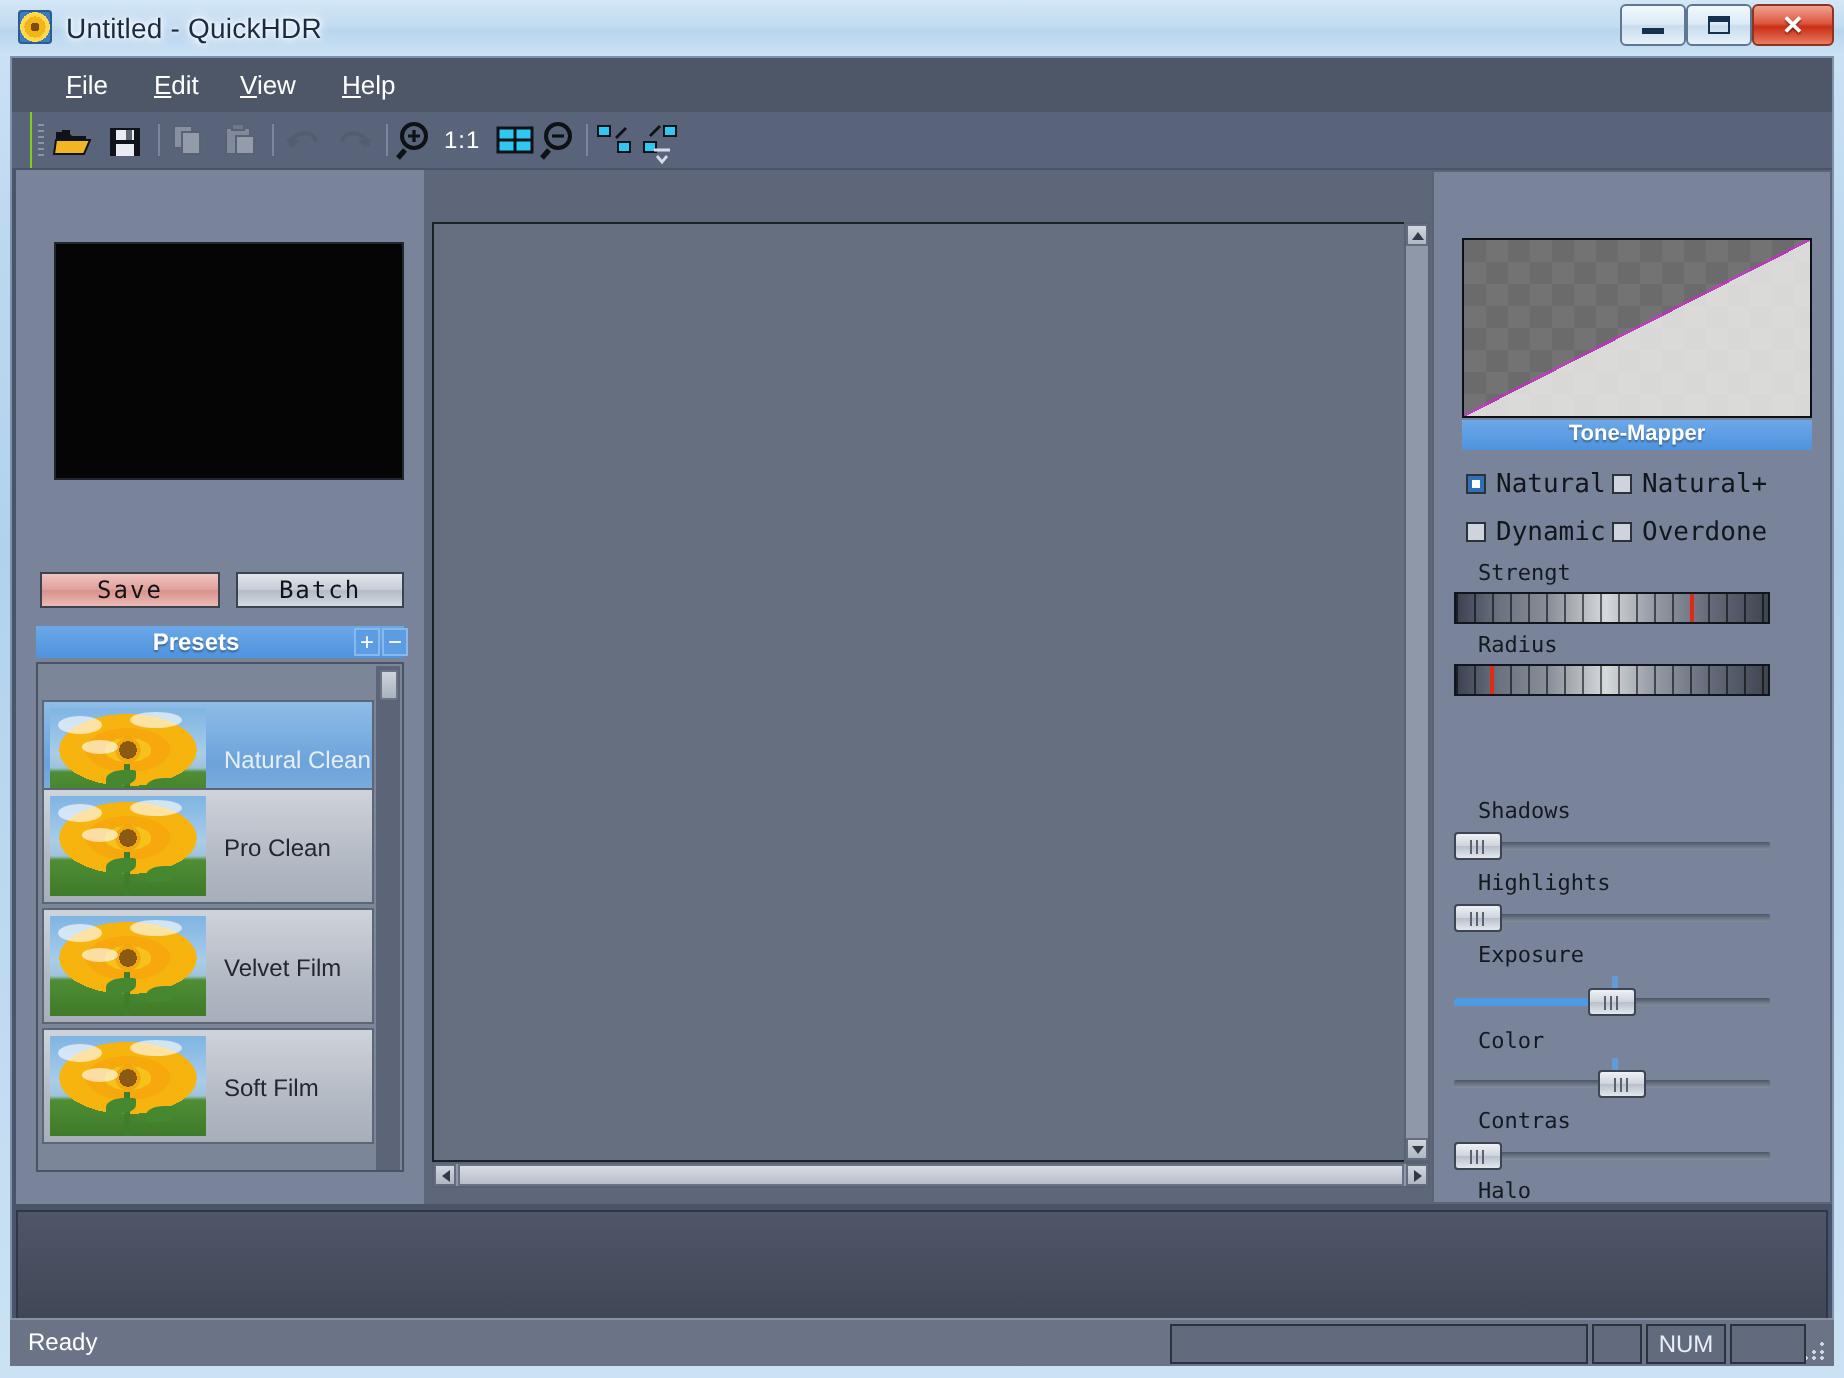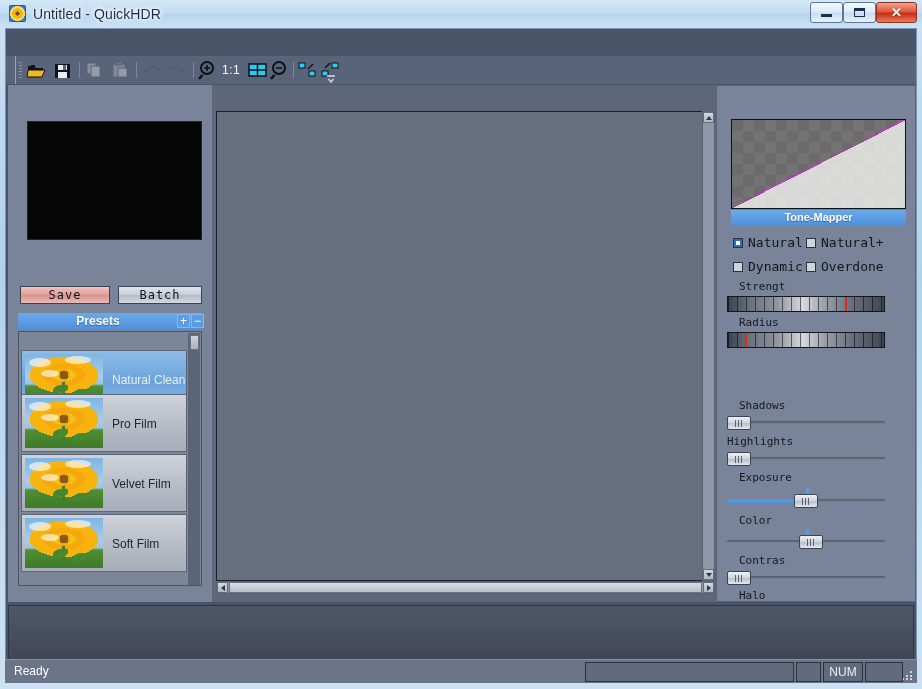--- a/index.html
+++ b/index.html
@@ -289,20 +289,26 @@
           <i class="maxglyph"></i>
         </span>
     </div>
     <div class="winbtn" id="btn-close">
       <span class="glyph">✕</span>
     </div>
   </div>
 
   <div id="app">
 
+    <div id="menubar">
+      <div class="menu-item" style="left:20px"><u>F</u>ile</div>
+      <div class="menu-item" style="left:64px"><u>E</u>dit</div>
+      <div class="menu-item" style="left:107px"><u>V</u>iew</div>
+      <div class="menu-item" style="left:158px"><u>H</u>elp</div>
+    </div>
 
     <div id="toolbar">
       <div id="toolbar-inner">
         <div id="tool-gripper"></div>
 
         <div class="tbtn" style="left:10px">
           <svg width="21" height="20" viewBox="0 0 21 20">
             <path d="M2 6 h6 l2 2 h7 v2 H2z" fill="#0f1216"></path>
             <path d="M2 10 h17 l-3 7 H1z" fill="#f2b524" stroke="#0f1216" stroke-width="1"></path>
             <path d="M5 5 h4 v2 h-4z" fill="#0f1216"></path>
@@ -429,21 +435,21 @@
 
         <div class="preset-row" style="top:62px">
           <div class="preset-thumb">
             <span class="cloud" style="left:4px;top:4px;width:22px;height:9px"></span>
             <span class="cloud" style="left:40px;top:2px;width:26px;height:8px"></span>
             <span class="cloud" style="left:16px;top:16px;width:18px;height:7px"></span>
             <span class="stem"></span>
             <span class="leaf" style="left:28px;top:62%"></span>
             <span class="leaf" style="left:48px;top:70%"></span>
           </div>
-          <div class="preset-label">Pro Film</div>
+          <div class="preset-label">Pro Clean</div>
         </div>
 
         <div class="preset-row" style="top:122px">
           <div class="preset-thumb">
             <span class="cloud" style="left:4px;top:4px;width:22px;height:9px"></span>
             <span class="cloud" style="left:40px;top:2px;width:26px;height:8px"></span>
             <span class="cloud" style="left:16px;top:16px;width:18px;height:7px"></span>
             <span class="stem"></span>
             <span class="leaf" style="left:28px;top:62%"></span>
             <span class="leaf" style="left:48px;top:70%"></span>
@@ -523,21 +529,21 @@
       </div>
 
       <div class="ctl-label" style="left:22px;top:313px;width:130px">Shadows</div>
       <div class="slider" style="left:10px;top:330px;width:158px">
         <span class="track"></span>
         <span class="knob" style="left:0px">
             <i></i>
           </span>
       </div>
 
-      <div class="ctl-label" style="left:10px;top:349px;width:130px">Highlights</div>
+      <div class="ctl-label" style="left:22px;top:349px;width:130px">Highlights</div>
       <div class="slider" style="left:10px;top:366px;width:158px">
         <span class="track"></span>
         <span class="knob" style="left:0px">
             <i></i>
           </span>
       </div>
 
       <div class="ctl-label" style="left:22px;top:385px;width:66px">Exposure</div>
       <div class="slider" style="left:10px;top:408px;width:158px">
         <span class="track"></span>

